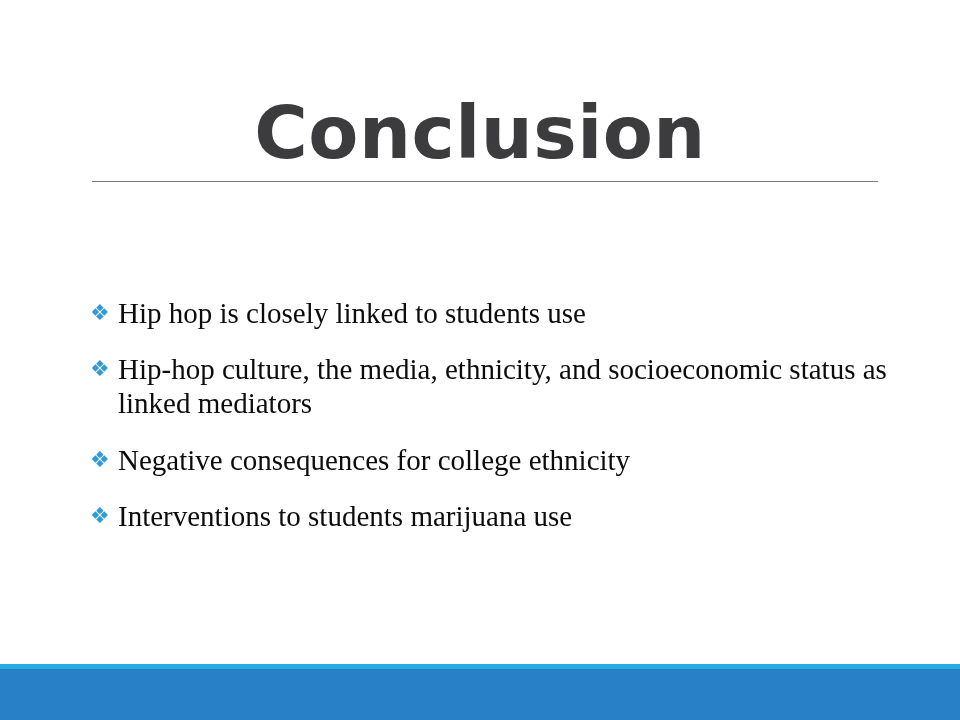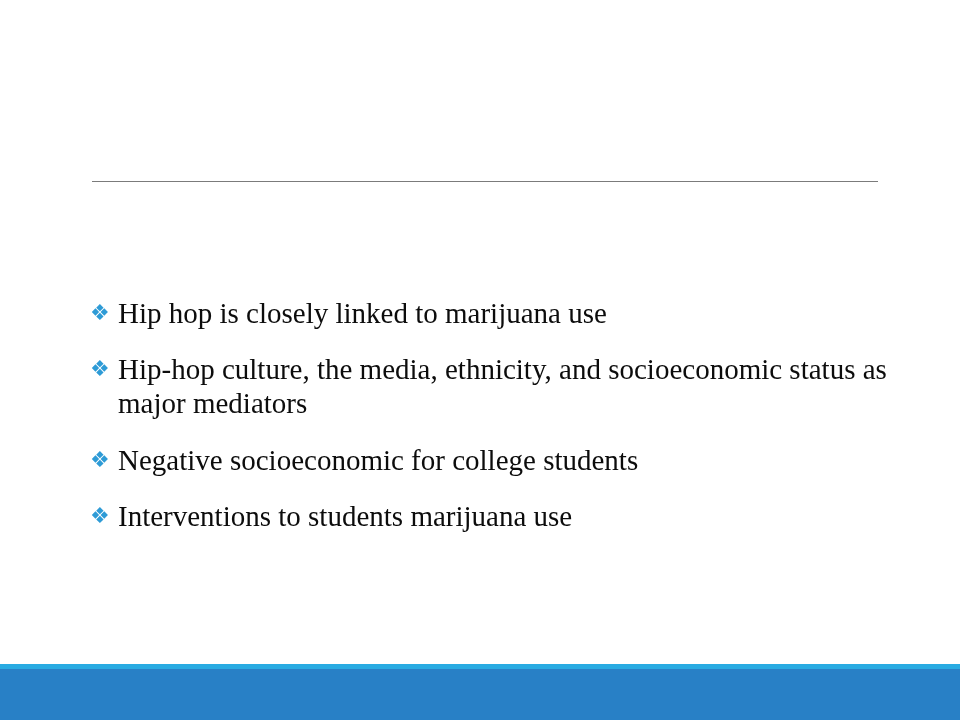--- a/index.html
+++ b/index.html
@@ -110,39 +110,42 @@
     width: 960px;
     height: 51px;
     background: #2880c6;
   }
 </style>
 </head>
 <body>
 
 <div class="slide">
 
+  <div class="title-block">
+    <h1 class="slide-title">Conclusion</h1>
+  </div>
 
   <div class="title-rule"></div>
 
   <div class="body-block">
     <ul class="bullet-list">
 
       <li class="bullet-item">
         <span class="bullet-marker">❖</span>
-        <span class="bullet-text">Hip hop is closely linked to marijuana use</span>
+        <span class="bullet-text">Hip hop is closely linked to students use</span>
       </li>
 
       <li class="bullet-item">
         <span class="bullet-marker">❖</span>
-        <span class="bullet-text">Hip-hop culture, the media, ethnicity, and socioeconomic status as major mediators</span>
+        <span class="bullet-text">Hip-hop culture, the media, ethnicity, and socioeconomic status as linked mediators</span>
       </li>
 
       <li class="bullet-item">
         <span class="bullet-marker">❖</span>
-        <span class="bullet-text">Negative socioeconomic for college students</span>
+        <span class="bullet-text">Negative consequences for college ethnicity</span>
       </li>
 
       <li class="bullet-item">
         <span class="bullet-marker">❖</span>
         <span class="bullet-text">Interventions to students marijuana use</span>
       </li>
 
     </ul>
   </div>
 

